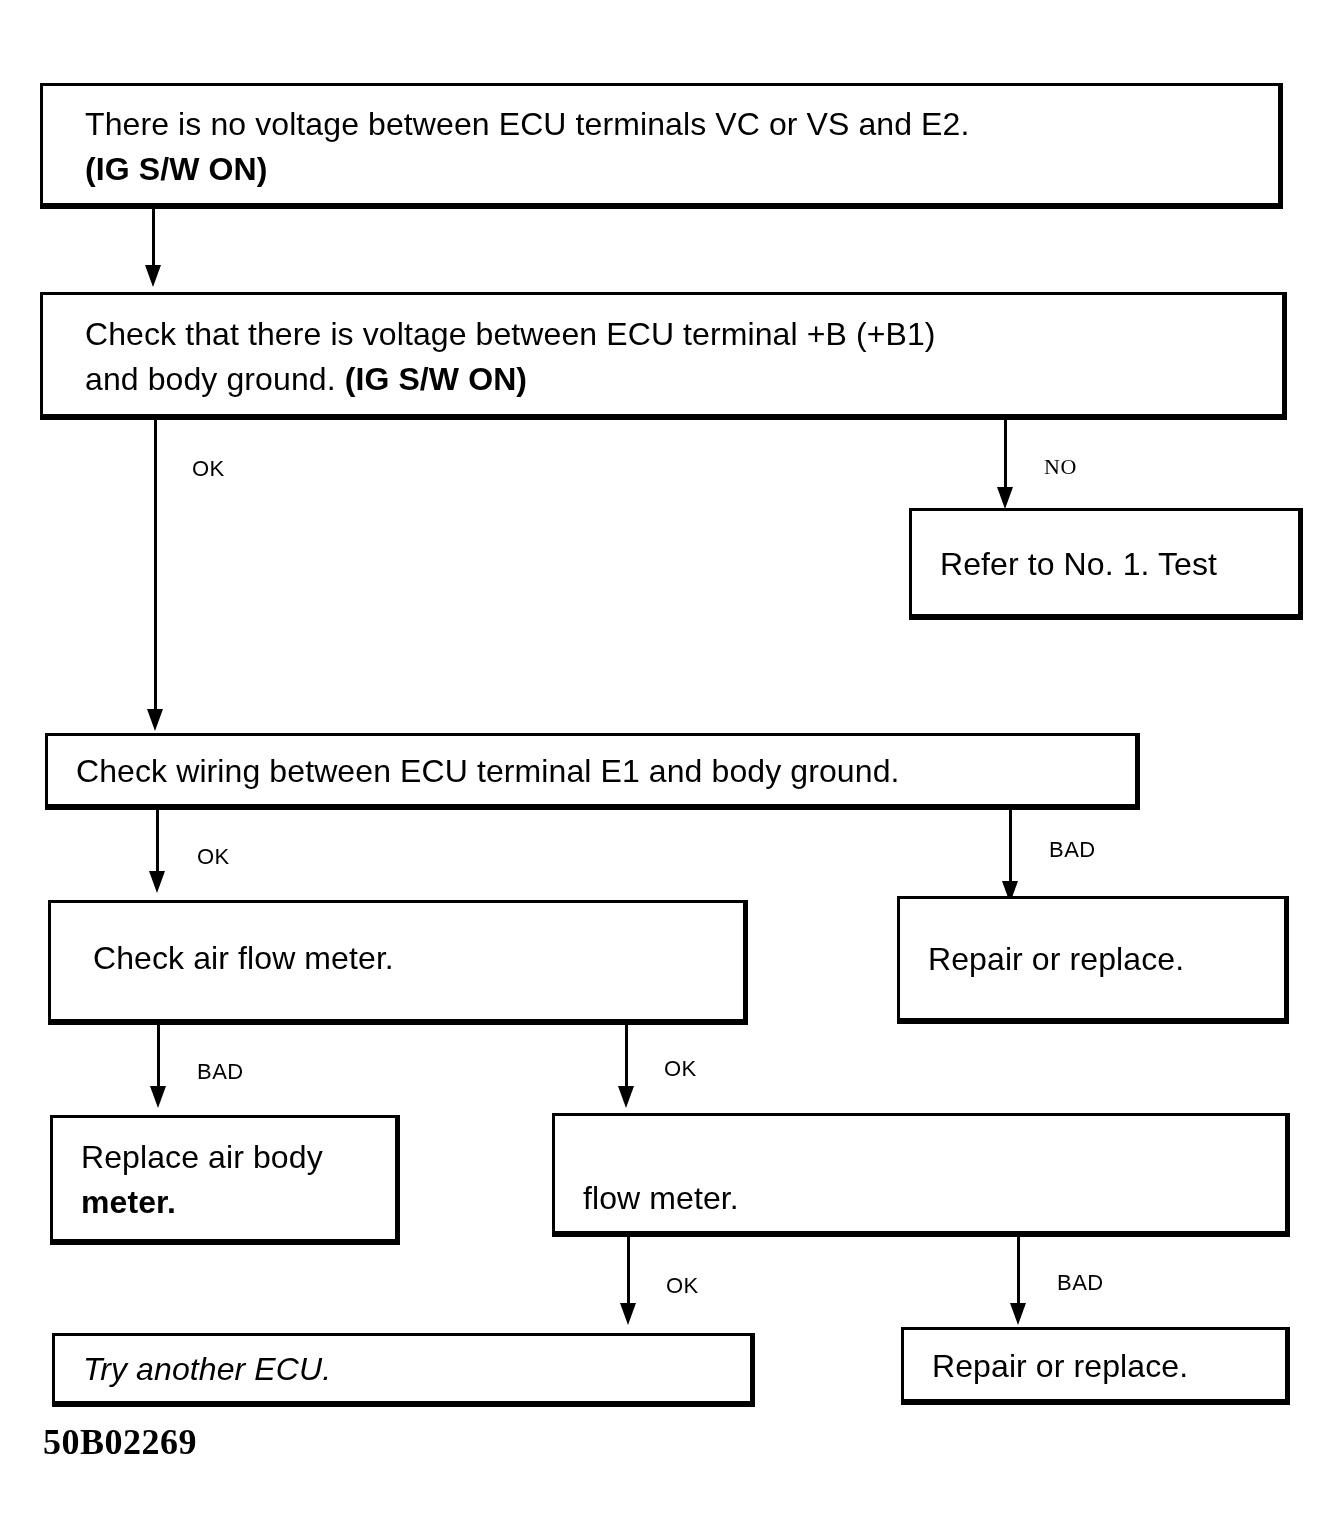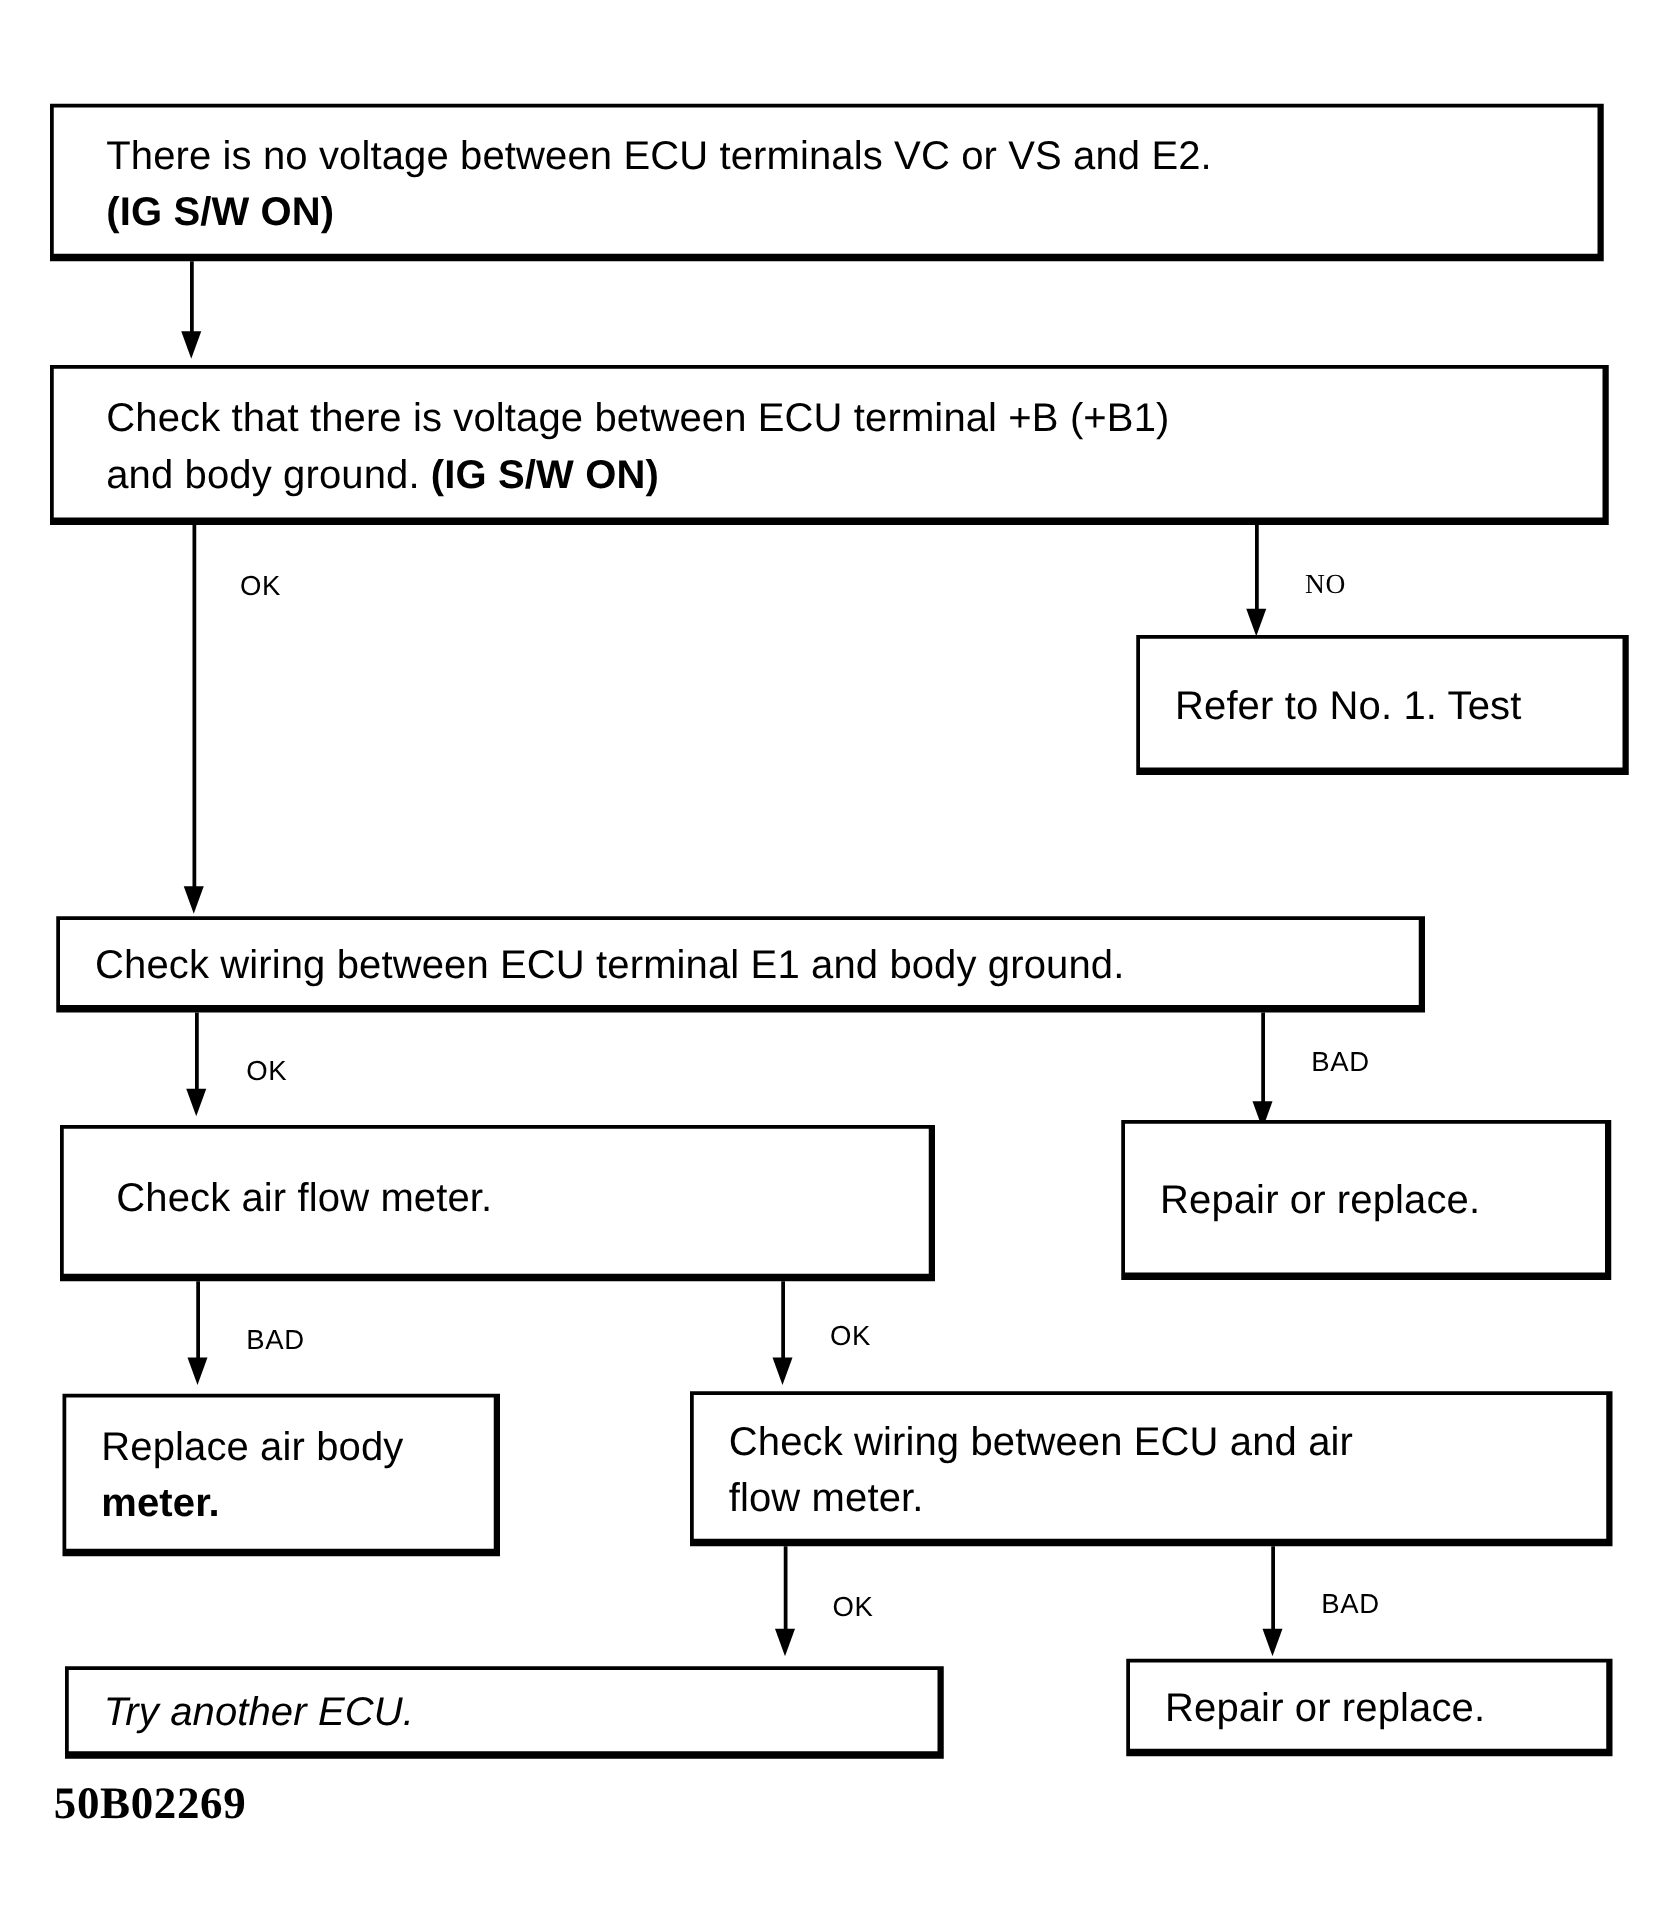--- a/index.html
+++ b/index.html
@@ -134,21 +134,20 @@
   <div class="vline" style="left:625px; top:1025px; height:66px;"></div>
   <div class="arrowhead" style="left:618px; top:1086px;"></div>
   <div class="edge-label" style="left:664px; top:1052px;">OK</div>
 
   <div class="node" style="left:50px; top:1115px; width:350px; height:130px;">
     <div class="txt indent2" style="top:14px;">Replace air body</div>
     <div class="txt indent2" style="top:59px;font-weight:bold;">meter.</div>
   </div>
 
   <div class="node" style="left:552px; top:1113px; width:738px; height:124px;">
-    <div class="txt indent2" style="top:12px;">Check wiring between ECU and air</div>
     <div class="txt indent2" style="top:57px;">flow meter.</div>
   </div>
 
   <div class="vline" style="left:627px; top:1237px; height:72px;"></div>
   <div class="arrowhead" style="left:620px; top:1303px;"></div>
   <div class="edge-label" style="left:666px; top:1269px;">OK</div>
 
   <div class="vline" style="left:1017px; top:1237px; height:72px;"></div>
   <div class="arrowhead" style="left:1010px; top:1303px;"></div>
   <div class="edge-label" style="left:1057px; top:1266px;">BAD</div>

